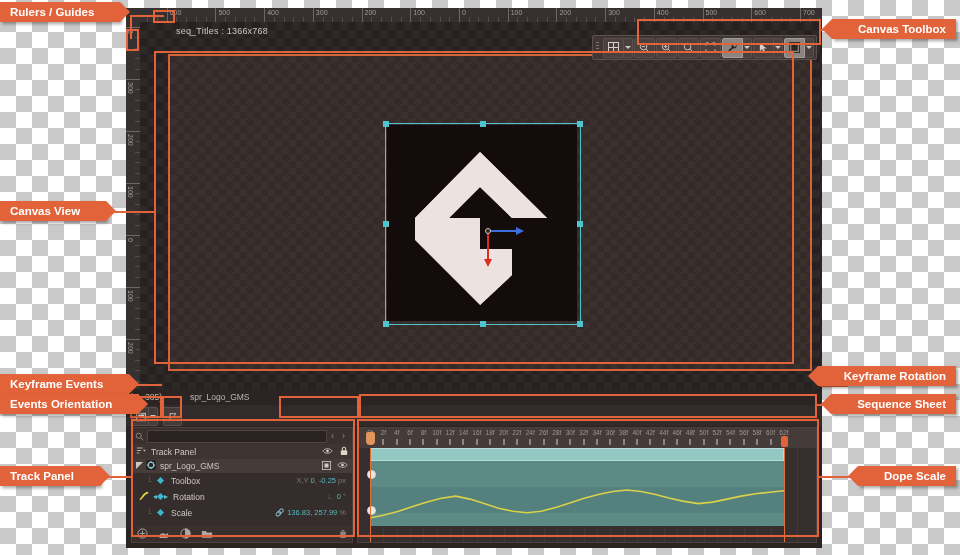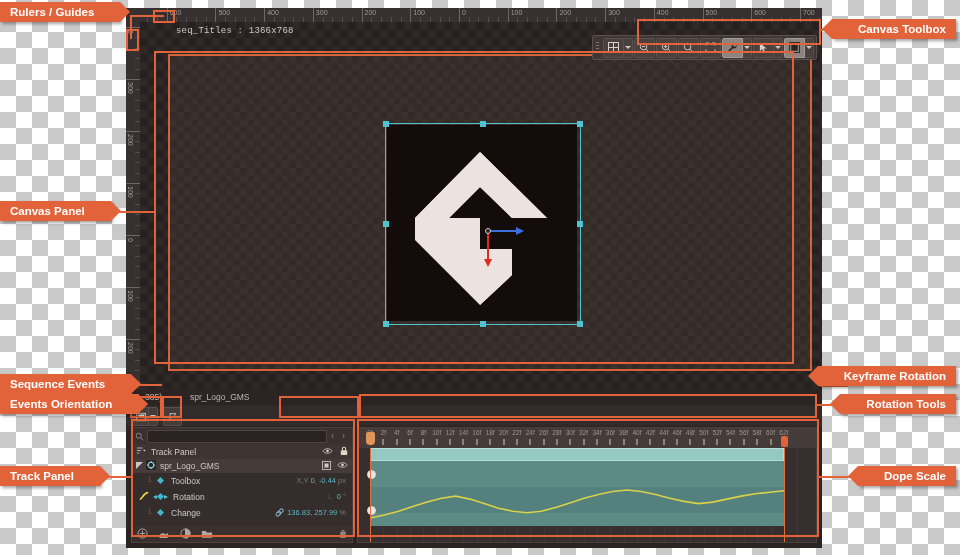--- a/index.html
+++ b/index.html
@@ -47,21 +47,20 @@
 
   
   #canvas-wrap{
     position:absolute;left:14px;top:14px;width:682px;height:367px;
     background-image:
       linear-gradient(45deg,#2e2826 25%,transparent 25%,transparent 75%,#2e2826 75%),
       linear-gradient(45deg,#2e2826 25%,transparent 25%,transparent 75%,#2e2826 75%);
     background-size:16px 16px;background-position:0 0,8px 8px;
     background-color:#262120;
     overflow:hidden;
-    font-family:Liberation Mono, monospace;
   }
   #seq-label{
     position:absolute;left:36px;top:4px;font-size:9px;color:#cdc6c2;
     letter-spacing:.2px;
   }
   #room-frame{
     position:absolute;left:28px;top:32px;width:640px;height:313px;
     border:2px solid #d4633a;background:#332a28;
   }
   #room-inner{
@@ -559,21 +558,21 @@
       </span>
     </div>
 
     <div class="trow" style="top:46px;padding-left:14px;">
       <span style="color:#6d6562;margin-right:6px;">└</span>
       <span class="dot" style="margin-right:8px;"></span>
       <span>Toolbox</span>
       <span class="tval">
         <span>X,Y</span>
         <b>0</b>,
-        <b>-0.44</b>
+        <b>-0.25</b>
         <span>px</span>
       </span>
     </div>
 
     <div class="trow" style="top:62px;padding-left:6px;">
       <span style="margin-right:3px;">
         <svg width="12" height="10" viewBox="0 0 14 12" stroke="#e8dc3c" fill="none" stroke-width="2">
             <path d="M2 10 C5 10 6 2 12 2"></path>
           </svg>
       </span>
@@ -584,21 +583,21 @@
       <span class="tval">
         <span>∟</span>
         <b>0</b>
         <span>°</span>
       </span>
     </div>
 
     <div class="trow" style="top:78px;padding-left:14px;">
       <span style="color:#6d6562;margin-right:6px;">└</span>
       <span class="dot" style="margin-right:8px;"></span>
-      <span>Change</span>
+      <span>Scale</span>
       <span class="tval">
         <span>🔗</span>
         <b>136.83, 257.99</b>
         <span>%</span>
       </span>
     </div>
 
     <div id="tp-footer">
       <span>
         <svg width="11" height="11" viewBox="0 0 12 12" stroke="currentColor" fill="none">
@@ -770,21 +769,21 @@
 <div class="lead" style="left:100px;top:211px;width:56px;height:2px;"></div>
 <div class="lead" style="left:100px;top:384px;width:62px;height:2px;"></div>
 <div class="lead" style="left:100px;top:404px;width:32px;height:2px;"></div>
 <div class="lead" style="left:100px;top:476px;width:32px;height:2px;"></div>
 <div class="lead" style="left:820px;top:29px;width:40px;height:2px;"></div>
 <div class="lead" style="left:820px;top:385px;width:28px;height:2px;"></div>
 <div class="lead" style="left:816px;top:404px;width:32px;height:2px;"></div>
 <div class="lead" style="left:818px;top:476px;width:34px;height:2px;"></div>
 
 <div class="callout left" style="top:2px;">Rulers / Guides</div>
-<div class="callout left" style="top:201px;">Canvas Panel</div>
-<div class="callout left" style="top:374px;">Sequence Events</div>
+<div class="callout left" style="top:201px;">Canvas View</div>
+<div class="callout left" style="top:374px;">Keyframe Events</div>
 <div class="callout left" style="top:394px;">Events Orientation</div>
 <div class="callout left" style="top:466px;">Track Panel</div>
 
 <div class="callout right" style="top:19px;right:4px;">Canvas Toolbox</div>
 <div class="callout right" style="top:366px;right:4px;">Keyframe Rotation</div>
-<div class="callout right" style="top:394px;right:4px;">Rotation Tools</div>
+<div class="callout right" style="top:394px;right:4px;">Sequence Sheet</div>
 <div class="callout right" style="top:466px;right:4px;">Dope Scale</div>
 
 </body></html>

